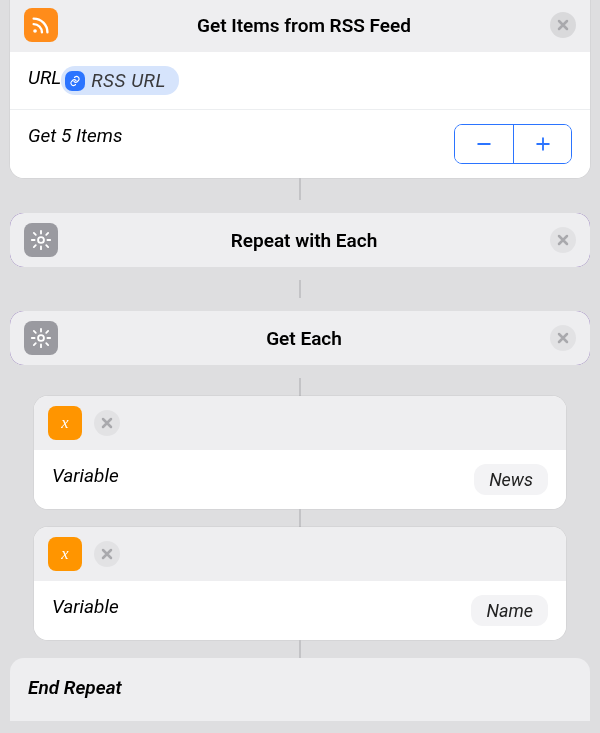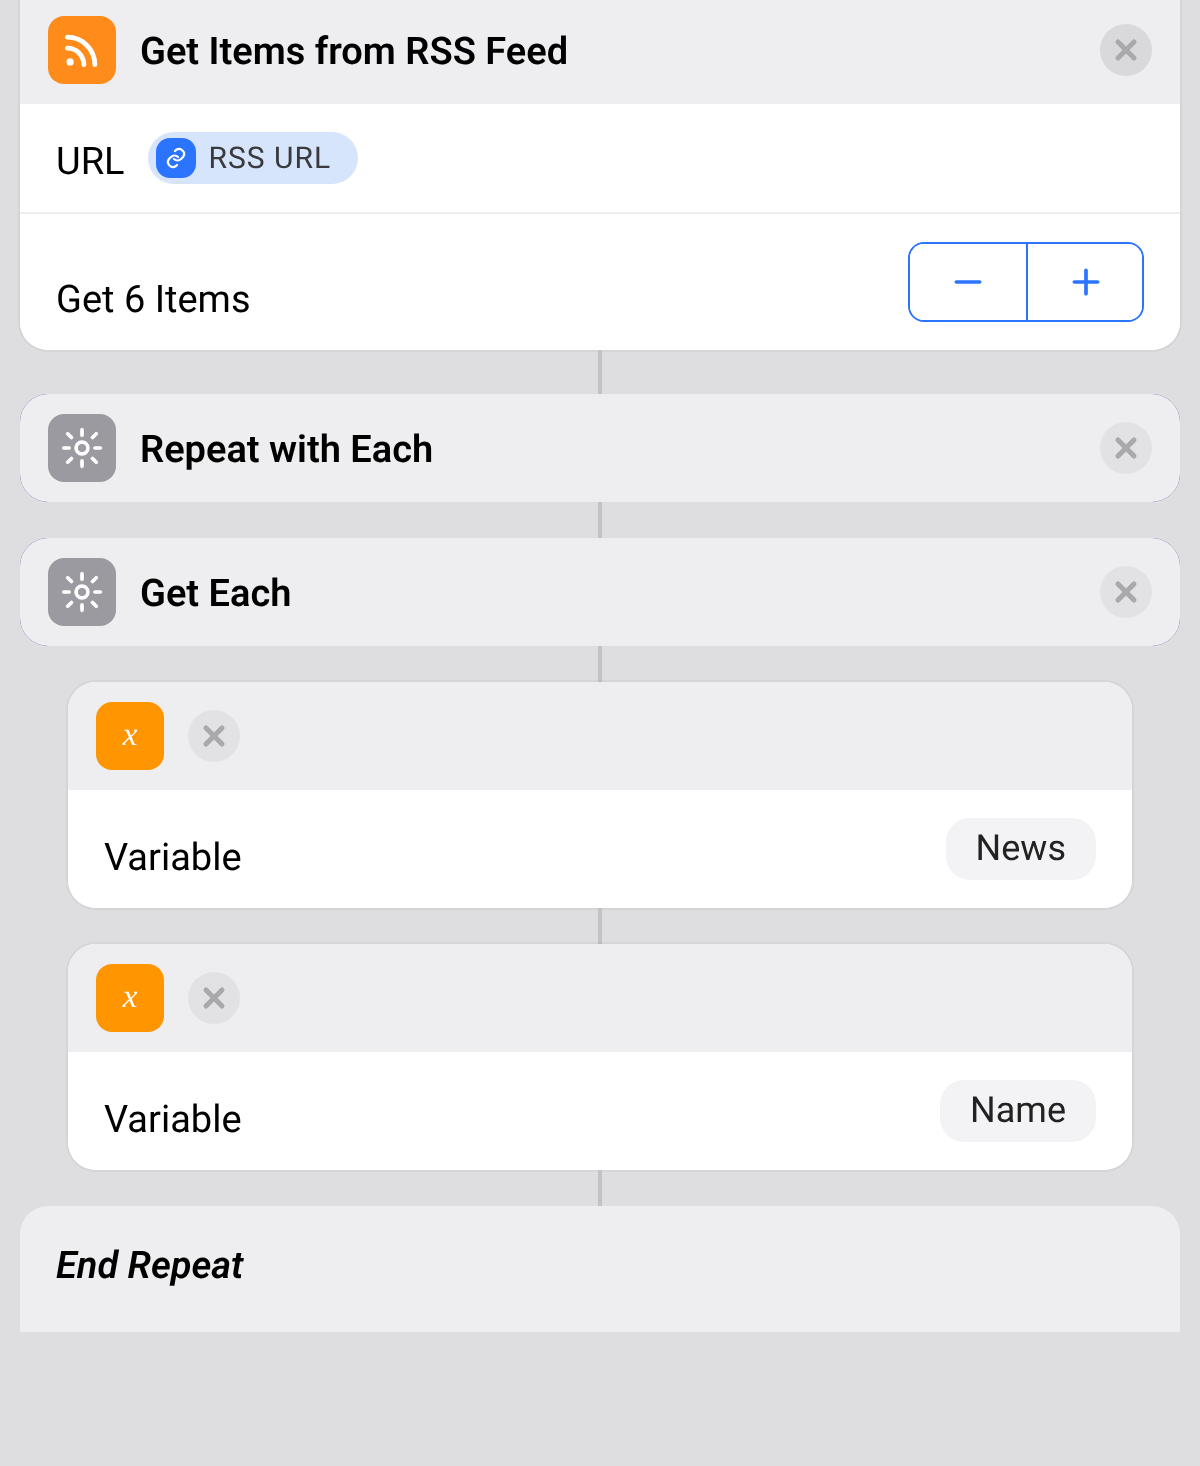--- a/index.html
+++ b/index.html
@@ -29,21 +29,21 @@
       box-shadow: 0 0 0 1px rgba(0,0,0,0.04);
     }
     .nested { margin: 0 34px; }
     .card-header {
       display: flex;
       align-items: center;
       padding: 10px 14px;
       gap: 12px;
       background: #eeeef0;
     }
-    .card-title { font-weight: 600; font-size: 19px; flex: 1; }
+    .card-title { font-weight: 600; font-size: 19px; flex: 1; text-align: center; }
     .close-btn {
       width: 26px; height: 26px;
       border-radius: 50%;
       background: #d9d9db;
       display: flex; align-items: center; justify-content: center;
       cursor: pointer;
     }
     .close-btn.lighter { background: #e2e2e4; }
     .close-x { width: 12px; height: 12px; }
     .close-x path { stroke: #a9a9ad; stroke-width: 2.5; stroke-linecap: round; }
@@ -56,37 +56,37 @@
       justify-content: center;
       flex-shrink: 0;
     }
     .icon-rss { background: #ff8c1a; }
     .icon-gear { background: #9a9aa0; }
     .icon-var { background: #ff9500; }
     .icon-box svg { width: 22px; height: 22px; }
 
     .row {
       display: flex;
-      align-items: flex-end;
+      align-items: flex-start;
       padding: 14px 18px;
       background: #fff;
-      gap: 12px;
+      font-style: italic;
     }
     .row + .row { border-top: 1px solid #eceef0; }
     .row-label { font-size: 19px; flex-shrink: 0; }
     .row-spacer { flex: 1; }
 
     .token {
       display: inline-flex;
       align-items: center;
       background: #d6e4fc;
       border-radius: 14px;
       padding: 3px 13px 3px 4px;
       gap: 6px;
-      font-size: 15px;
+      font-size: 19px;
       color: #3a3a3c;
       letter-spacing: 0.5px;
     }
     .token-badge {
       width: 20px; height: 20px;
       border-radius: 7px;
       background: #2b74ff;
       display: flex; align-items: center; justify-content: center;
     }
     .token-badge svg { width: 12px; height: 12px; }
@@ -111,21 +111,21 @@
       background: #f3f3f5;
       border-radius: 12px;
       padding: 5px 15px;
       font-size: 18px;
       color: #222;
     }
 
     .standalone-header {
       background: #4c1d95;
       border-radius: 14px;
-      margin: 0 10px;
+      margin: 13px 10px;
     }
     .standalone-header .card-header { border-radius: 14px; }
 
     .endrepeat {
       background: #eeeef0;
       border-radius: 14px 14px 0 0;
       margin: 0 10px;
       padding: 18px 18px 22px;
       font-weight: 600;
       font-size: 19px;
@@ -157,21 +157,21 @@
       <span class="token">
         <span class="token-badge">
           <svg viewBox="0 0 24 24">
               <path d="M10 13a5 5 0 0 0 7 0l2-2a5 5 0 0 0-7-7l-1 1M14 11a5 5 0 0 0-7 0l-2 2a5 5 0 0 0 7 7l1-1" fill="none" stroke="#fff" stroke-width="2.2" stroke-linecap="round"></path>
             </svg>
         </span>
         <span>RSS URL</span>
       </span>
     </div>
     <div class="row">
-      <span class="row-label">Get 6 Items</span>
+      <span class="row-label">Get 5 Items</span>
       <span class="row-spacer"></span>
       <div class="stepper">
         <div class="stepper-btn">
           <svg viewBox="0 0 24 24">
               <path d="M5 12 H19"></path>
             </svg>
         </div>
         <div class="stepper-btn">
           <svg viewBox="0 0 24 24">
               <path d="M5 12 H19 M12 5 V19"></path>

